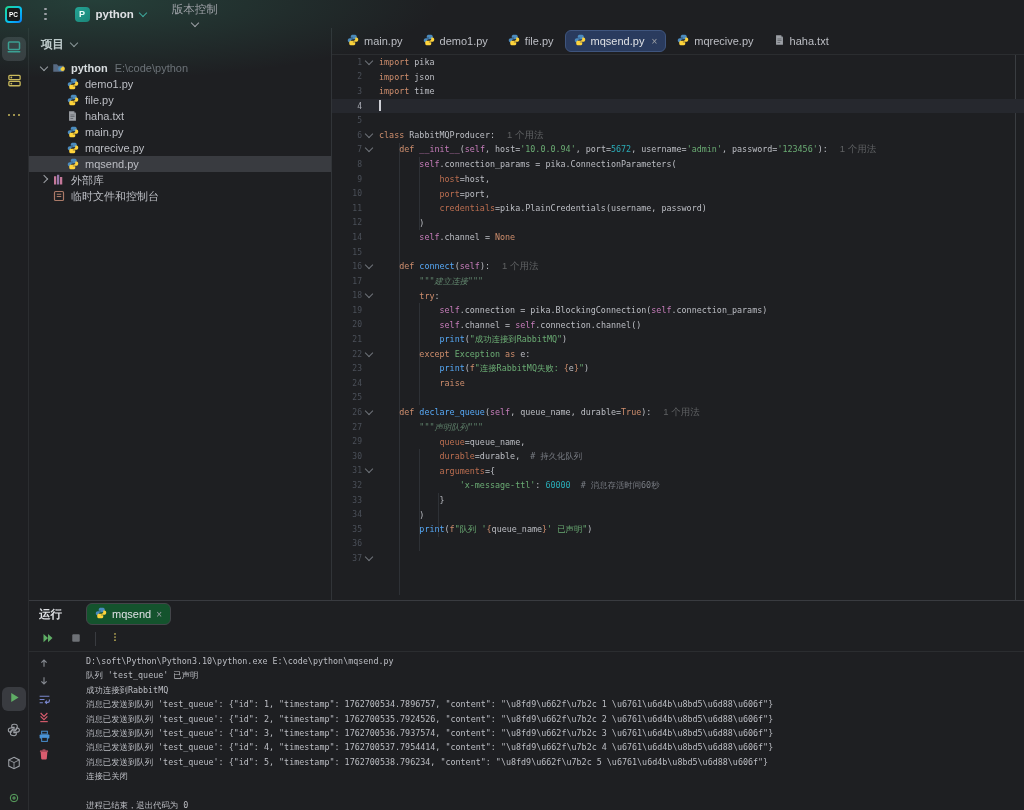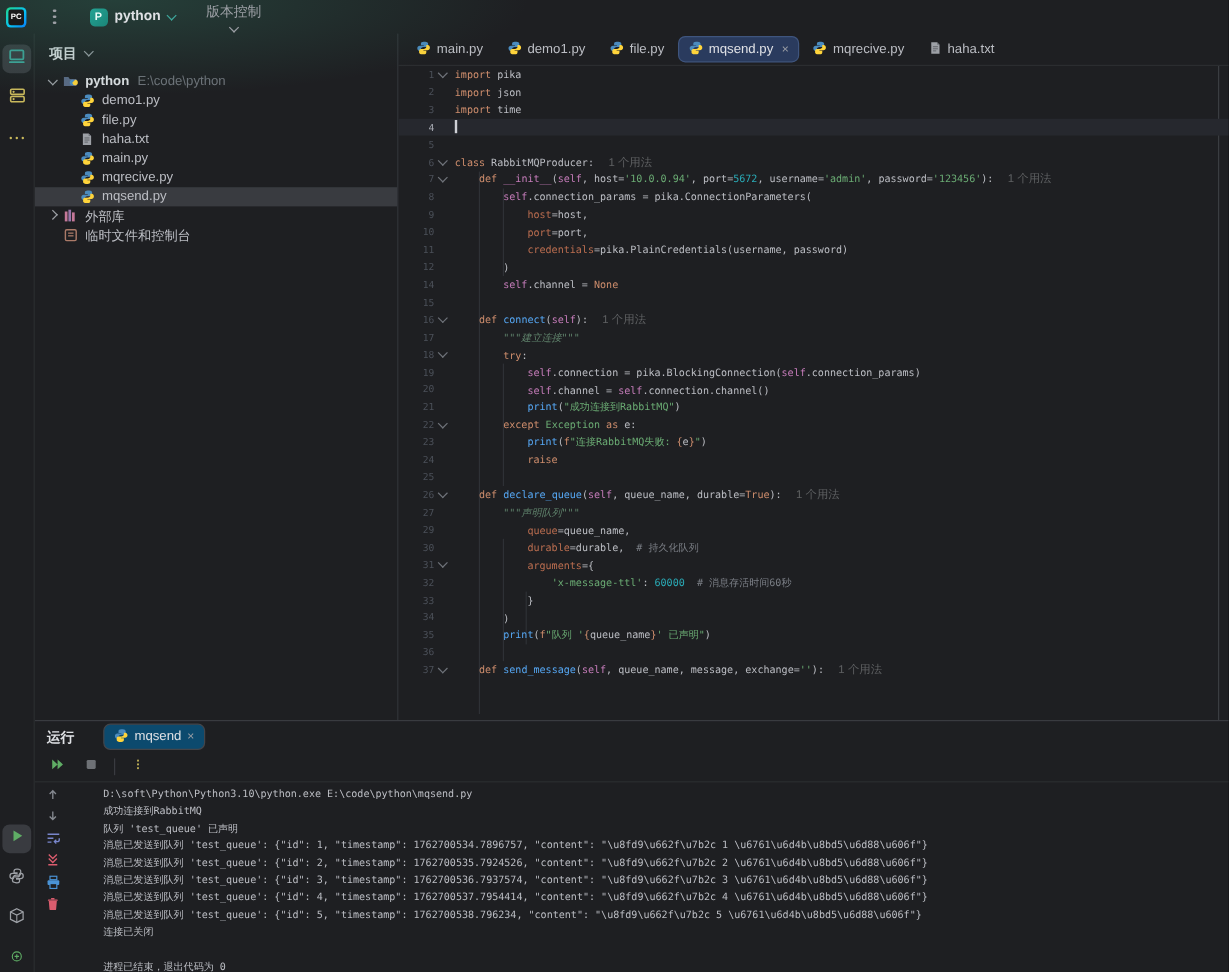--- a/index.html
+++ b/index.html
@@ -57,21 +57,21 @@
   .tk-na{color:#bc6e50}.tk-cm{color:#7a7e85}.tk-pr{color:#56a8f5}.tk-ex{color:#6aab73}
   .tk-br{color:#cf8e6d}.tk-pl{color:#bcbec4}
   .hint{color:#5f6163;font-family:"Liberation Sans","DejaVu Sans",sans-serif;font-size:9.5px;margin-left:12px;}
   .guide{position:absolute;width:1px;background:#2e3136;z-index:0;}
   .scroll-line{position:absolute;right:8px;top:0;bottom:0;width:1px;background:#3a3d41;}
   .caret-bar{position:absolute;width:1.5px;background:#ced0d6;z-index:2;}
   
   .console{position:absolute;left:29px;top:600px;width:995px;height:210px;border-top:1px solid #393b40;}
   .console-header{height:26px;display:flex;align-items:center;gap:24px;padding-left:10px;}
   .run-title{font-size:11.5px;font-weight:bold;color:#dfe1e5;}
-  .ctab{display:flex;align-items:center;gap:5px;height:20px;padding:0 8px;background:#0c4a6e;border:1px solid #43454a;border-radius:6px;font-size:11px;color:#dfe1e5;cursor:pointer;}
+  .ctab{display:flex;align-items:center;gap:5px;height:20px;padding:0 8px;background:#14532d;border:1px solid #43454a;border-radius:6px;font-size:11px;color:#dfe1e5;cursor:pointer;}
   .ctab .close{color:#9da0a6;font-size:10px;}
   .console-toolbar{height:24px;display:flex;align-items:center;gap:10px;padding-left:10px;border-bottom:1px solid #2b2d30;}
   .tb-btn{display:flex;align-items:center;justify-content:center;width:18px;height:18px;cursor:pointer;}
   .tb-sep{width:1px;height:14px;background:#393b40;}
   .console-body{position:relative;height:158px;}
   .console-gutter{position:absolute;left:7px;top:5px;width:18px;display:flex;flex-direction:column;gap:5.5px;}
   .cg-btn{width:16px;height:13px;display:flex;align-items:center;justify-content:center;cursor:pointer;}
   .console-output{position:absolute;left:57px;top:4px;right:0;bottom:0;overflow:hidden;
     font-family:"DejaVu Sans Mono","Liberation Mono",monospace;font-size:8.4px;color:#bcbec4;}
   .con-line{height:14.4px;white-space:pre;}
@@ -503,21 +503,20 @@
         <div class="cline">
           <span class="ln">36</span>
           <span class="foldslot"></span>
           <pre></pre>
         </div>
         <div class="cline">
           <span class="ln">37</span>
           <span class="foldslot">
             <span class="chev" style="border-color: rgb(111, 115, 122);"></span>
           </span>
-          <pre><span class="tk-pl">    </span><span class="tk-kw">def</span><span class="tk-pl"> </span><span class="tk-fn">send_message</span><span class="tk-pl">(</span><span class="tk-sf">self</span><span class="tk-pl">, queue_name, message, exchange=</span><span class="tk-st">''</span><span class="tk-pl">):</span><span class="hint">1 个用法</span></pre>
         </div>
       </div>
   </section>
 
   <section class="console">
     <div class="console-header">
       <span class="run-title">运行</span>
       <div class="ctab">
         <span class="ticon" id="ctab-icon"><svg width="12" height="12" viewBox="0 0 16 16" xmlns="http://www.w3.org/2000/svg">
               <path fill="#4b8bbe" d="M7.9 1C6.2 1 5 1.8 5 3.1V5h3.2v.6H3.7C2.2 5.6 1 6.7 1 8.4s1.1 2.9 2.5 2.9H5V9.5C5 8.1 6.3 7 7.9 7h3C12 7 13 6.1 13 5V3.1C13 1.9 11.6 1 9.9 1z"></path>
@@ -582,22 +581,22 @@
           <div class="cg-btn">
             <span><svg width="12" height="13" viewBox="0 0 16 16" xmlns="http://www.w3.org/2000/svg">
                 <path d="M3.5 4.5h9l-.8 9a1.2 1.2 0 0 1-1.2 1H5.5a1.2 1.2 0 0 1-1.2-1z" fill="#db5c6e"></path>
                 <rect x="2.5" y="2.8" width="11" height="1.5" rx=".7" fill="#db5c6e"></rect>
                 <rect x="6" y="1.2" width="4" height="1.6" rx=".5" fill="#db5c6e"></rect>
               </svg></span>
           </div>
         </div>
       <div class="console-output" id="console-output">
           <div class="con-line">D:\soft\Python\Python3.10\python.exe E:\code\python\mqsend.py</div>
+          <div class="con-line">队列 'test_queue' 已声明</div>
           <div class="con-line">成功连接到RabbitMQ</div>
-          <div class="con-line">队列 'test_queue' 已声明</div>
           <div class="con-line">消息已发送到队列 'test_queue': {"id": 1, "timestamp": 1762700534.7896757, "content": "\u8fd9\u662f\u7b2c 1 \u6761\u6d4b\u8bd5\u6d88\u606f"}</div>
           <div class="con-line">消息已发送到队列 'test_queue': {"id": 2, "timestamp": 1762700535.7924526, "content": "\u8fd9\u662f\u7b2c 2 \u6761\u6d4b\u8bd5\u6d88\u606f"}</div>
           <div class="con-line">消息已发送到队列 'test_queue': {"id": 3, "timestamp": 1762700536.7937574, "content": "\u8fd9\u662f\u7b2c 3 \u6761\u6d4b\u8bd5\u6d88\u606f"}</div>
           <div class="con-line">消息已发送到队列 'test_queue': {"id": 4, "timestamp": 1762700537.7954414, "content": "\u8fd9\u662f\u7b2c 4 \u6761\u6d4b\u8bd5\u6d88\u606f"}</div>
           <div class="con-line">消息已发送到队列 'test_queue': {"id": 5, "timestamp": 1762700538.796234, "content": "\u8fd9\u662f\u7b2c 5 \u6761\u6d4b\u8bd5\u6d88\u606f"}</div>
           <div class="con-line">连接已关闭</div>
           <div class="con-line"></div>
           <div class="con-line">进程已结束，退出代码为 0</div>
         </div>
     </div>

